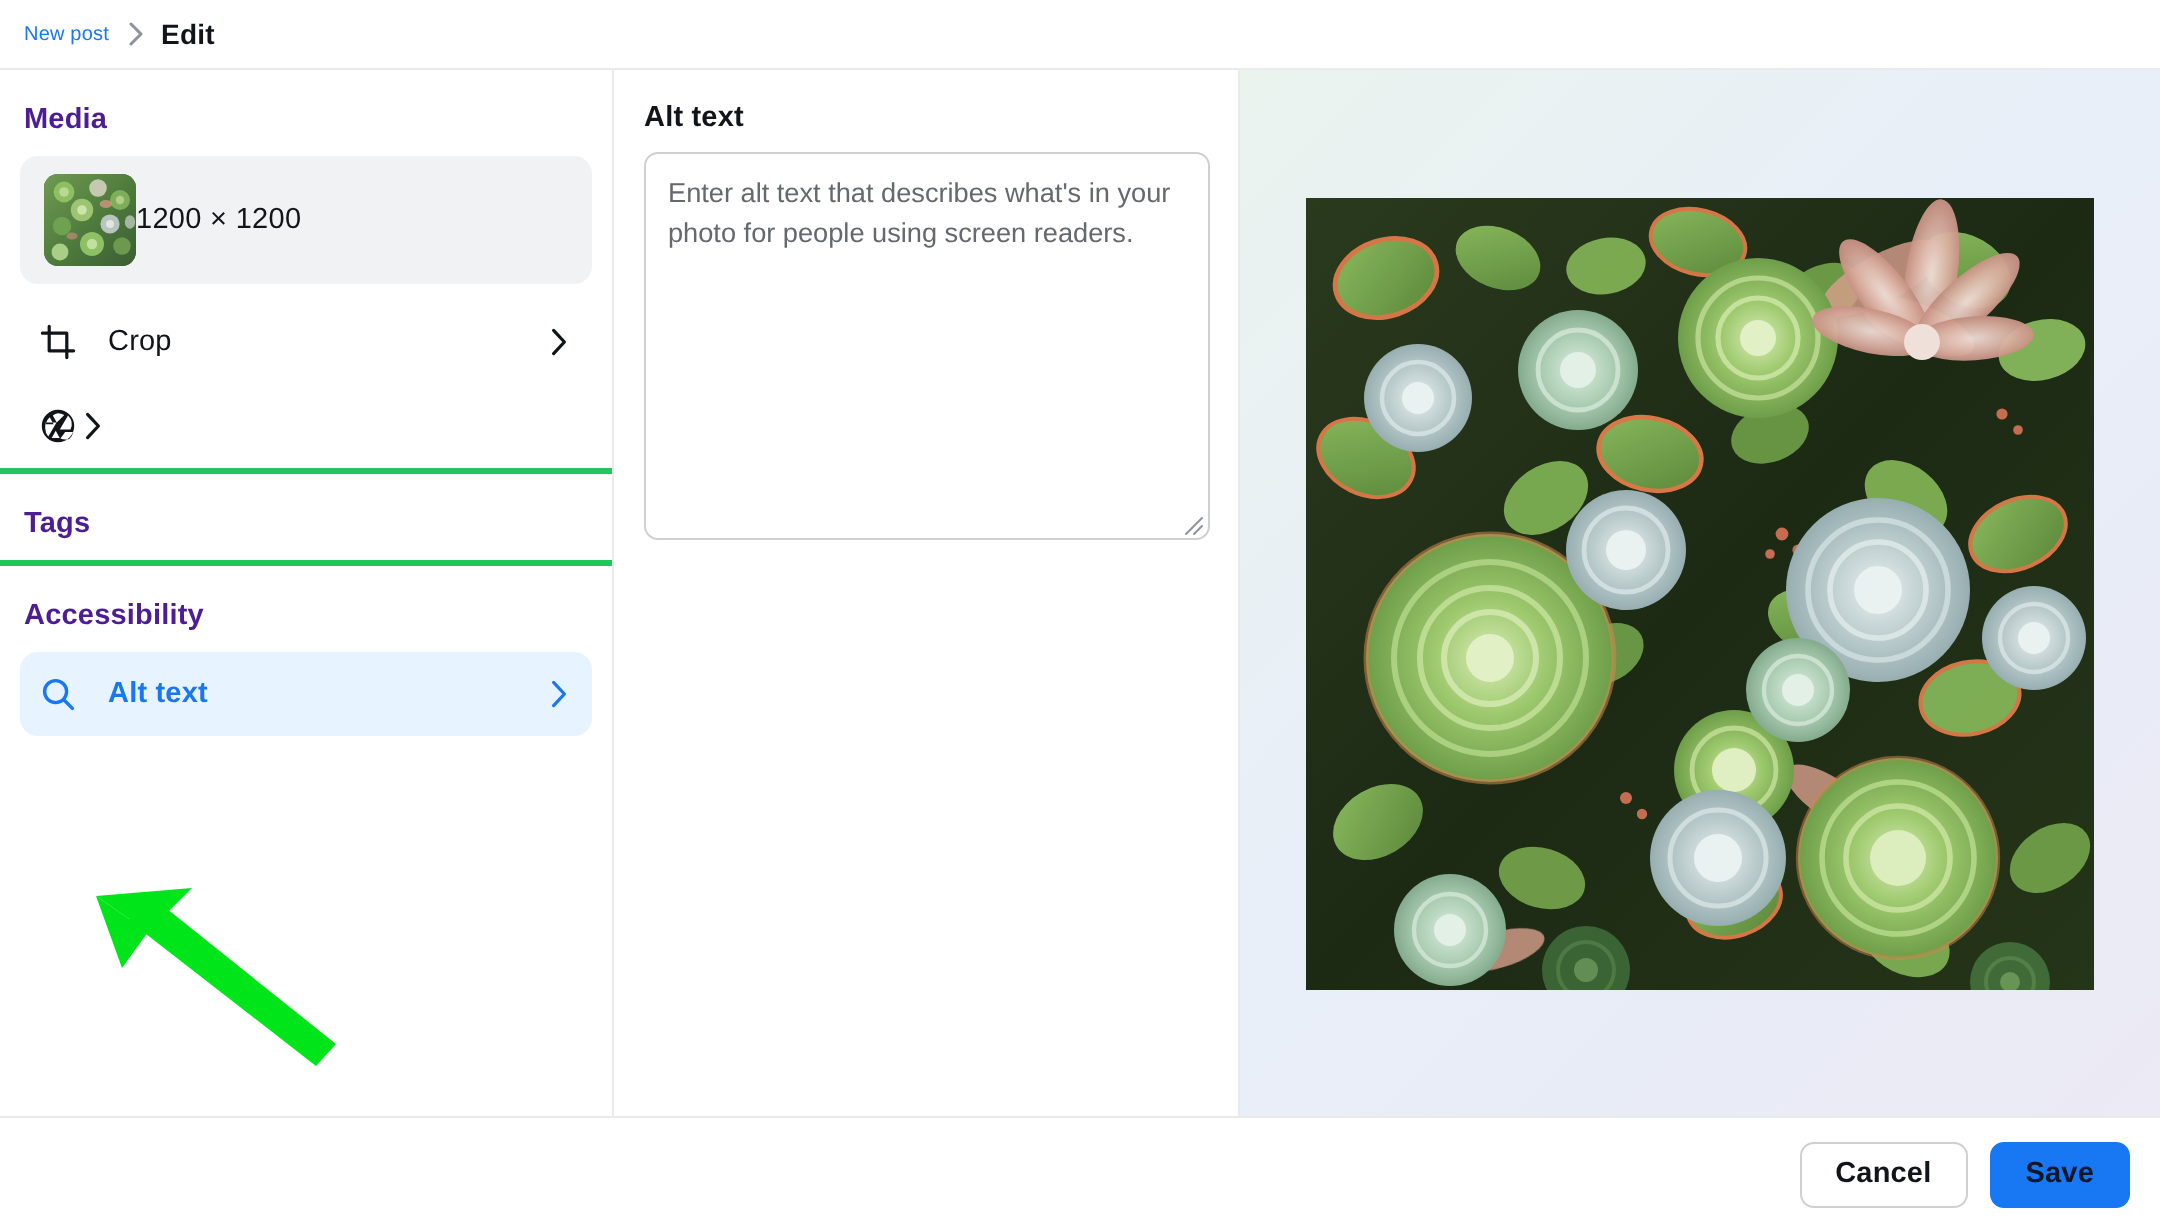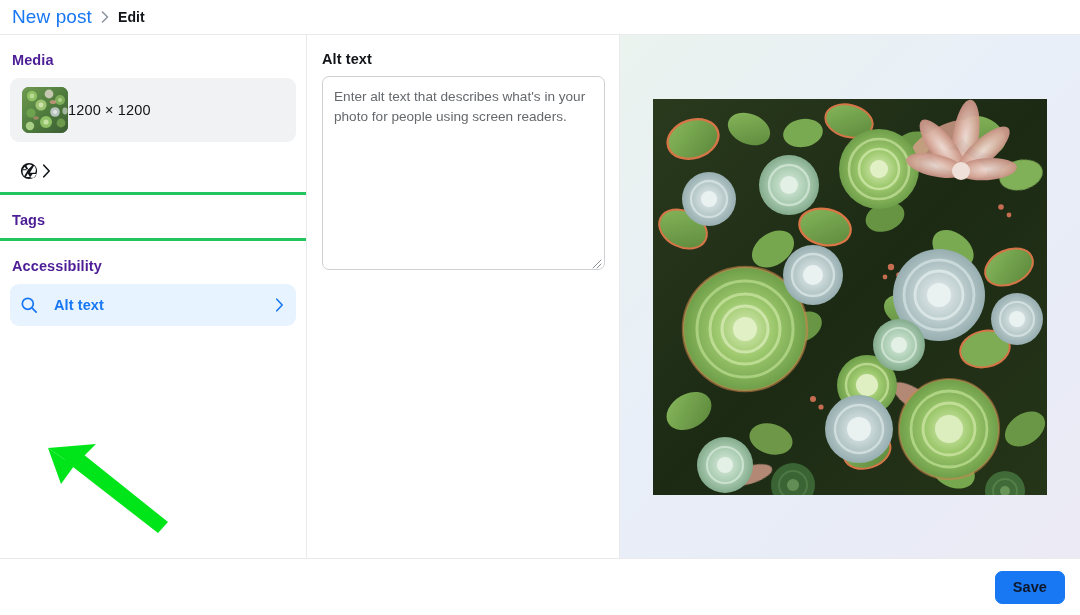--- a/index.html
+++ b/index.html
@@ -24,21 +24,21 @@
     height: 35px;
     flex: 0 0 35px;
     display: flex;
     align-items: center;
     padding: 0 12px;
     background: #ffffff;
     border-bottom: 1px solid #e9eaec;
   }
   .crumb-link {
     color: #1877f2;
-    font-size: 19px;
+    font-size: 10px;
     letter-spacing: .1px;
     cursor: pointer;
   }
   .crumb-sep {
     margin: 0 9px;
     color: #8c939d;
     font-size: 13px;
     display: inline-flex;
     align-items: center;
   }
@@ -283,20 +283,34 @@
               <circle cx="39" cy="36" r="4.4" fill="#6c9a4d"></circle>
               <circle cx="8" cy="39" r="4.2" fill="#a9cf86"></circle>
               <ellipse cx="31" cy="15" rx="3.2" ry="2" fill="#d79a86" opacity=".75"></ellipse>
               <ellipse cx="14" cy="31" rx="2.8" ry="1.8" fill="#cf8f7e" opacity=".6"></ellipse>
               <ellipse cx="43" cy="24" rx="2.6" ry="3.4" fill="#cfd6cb" opacity=".7"></ellipse>
             </svg>
           </div>
           <div class="thumb-dim">1200 × 1200</div>
         </div>
 
+        <div class="row">
+          <span class="ic">
+            <svg width="18" height="18" viewBox="0 0 18 18" fill="none" aria-hidden="true">
+              <path d="M4.6 1.2V13.4H16.8" stroke="#111418" stroke-width="1.6" stroke-linecap="round" stroke-linejoin="round"></path>
+              <path d="M1.2 4.6H13.4V16.8" stroke="#111418" stroke-width="1.6" stroke-linecap="round" stroke-linejoin="round"></path>
+            </svg>
+          </span>
+          <span class="label">Crop</span>
+          <span class="chev">
+            <svg width="9" height="14" viewBox="0 0 9 14" fill="none" aria-hidden="true">
+              <path d="M1.8 1.2L7.2 7L1.8 12.8" stroke="currentColor" stroke-width="1.6" stroke-linecap="round" stroke-linejoin="round"></path>
+            </svg>
+          </span>
+        </div>
 
         <div class="row">
           <span class="ic">
             <svg width="18" height="18" viewBox="0 0 20 20" aria-hidden="true">
               <path fill="#111418" d="M10 1a9 9 0 1 0 0 18A9 9 0 0 0 10 1Zm0 1.9a7.1 7.1 0 0 1 3.5.92l-4.2 4.2-2.2-3.9A7 7 0 0 1 10 2.9Zm-4.6 2.3 2.2 3.88H3.1a7.1 7.1 0 0 1 2.3-3.88ZM2.9 10.1a7 7 0 0 1 .33-2.05h5.93L6.9 11.9 4.6 15.8a7.07 7.07 0 0 1-1.7-4.6Zm3.6 6.5 2.24-3.9 2.23 3.9H6.5Zm4.84.4L14 13.3h4.5a7.1 7.1 0 0 1-2.3 3.9 7 7 0 0 1-4.86-.2Zm5.6-5.1h-5.93l2.28-3.9 2.3-3.9a7.07 7.07 0 0 1 1.35 7.8Z"></path>
             </svg>
           </span>
           <span class="chev">
             <svg width="9" height="14" viewBox="0 0 9 14" fill="none" aria-hidden="true">
               <path d="M1.8 1.2L7.2 7L1.8 12.8" stroke="currentColor" stroke-width="1.6" stroke-linecap="round" stroke-linejoin="round"></path>
@@ -526,20 +540,21 @@
               <circle r="12" fill="none" stroke="#59884e" stroke-width="2"></circle>
               <circle r="5" fill="#6fa060"></circle>
             </g>
           </g>
         </svg>
       </div>
     </div>
   </div>
 
   <div class="footer">
+    <button class="btn btn-secondary">Cancel</button>
     <button class="btn btn-primary">Save</button>
   </div>
 
   <div class="annotation">
     <svg width="140" height="95" viewBox="0 0 140 95" aria-hidden="true">
       <g fill="#00e519">
         <path d="M4 8 L52 4 L30 26 Z"></path>
         <path d="M20 20 L34 10 L124 82 L114 93 Z"></path>
         <path d="M4 8 L30 26 L17 44 Z"></path>
       </g>

